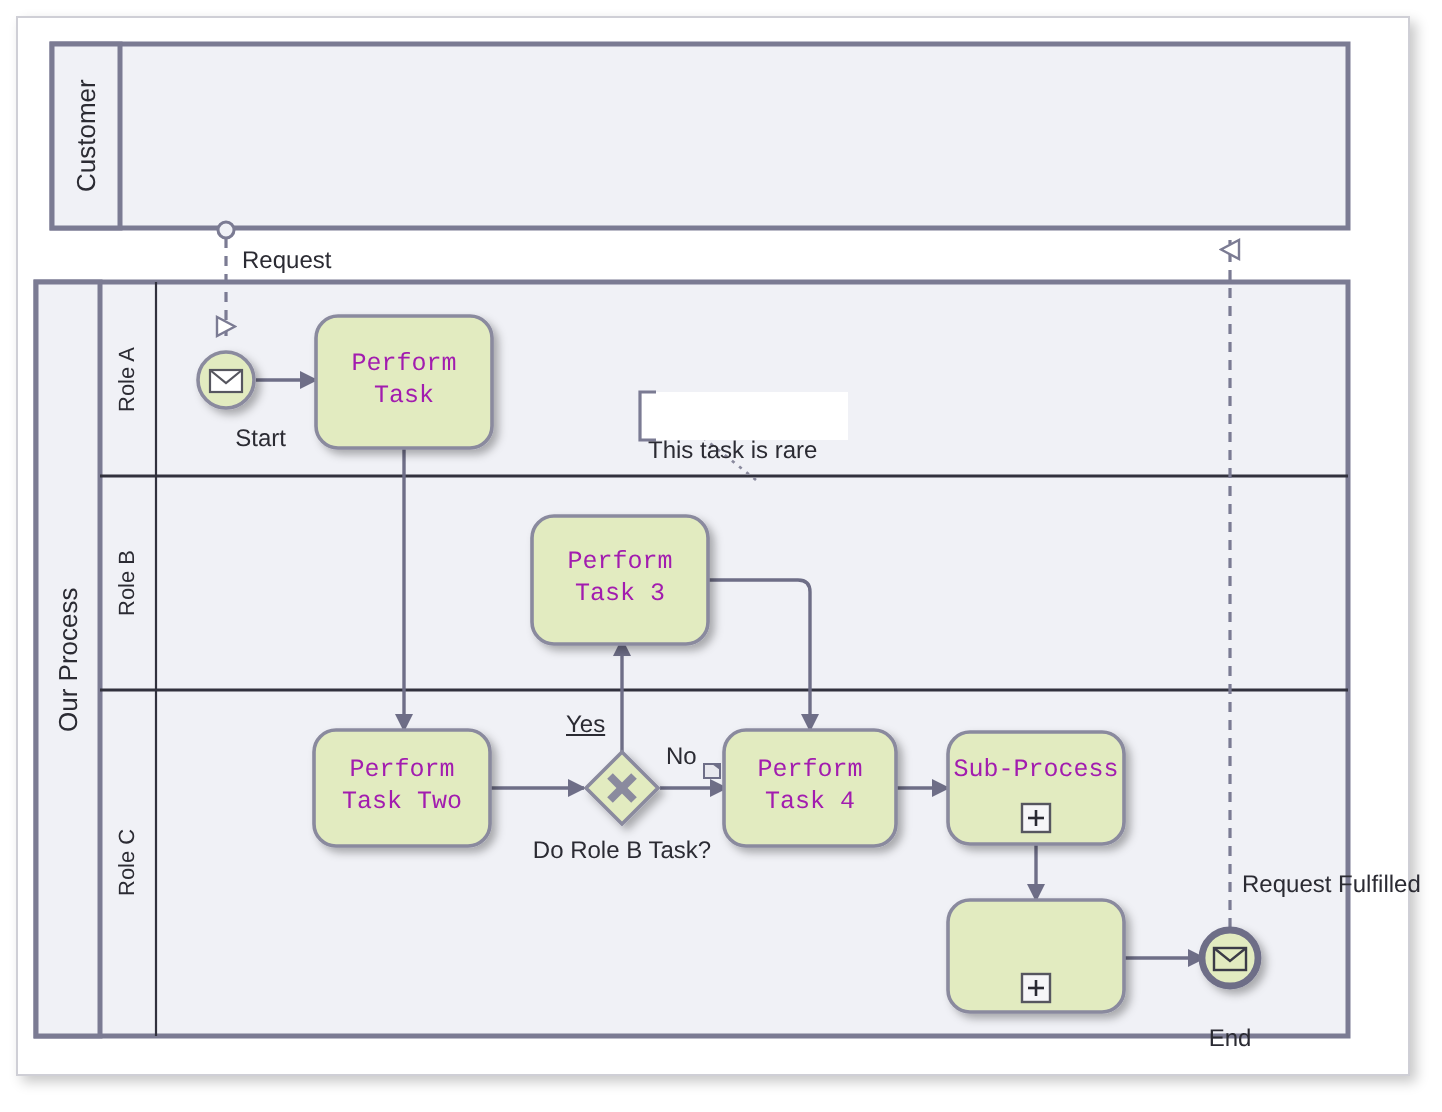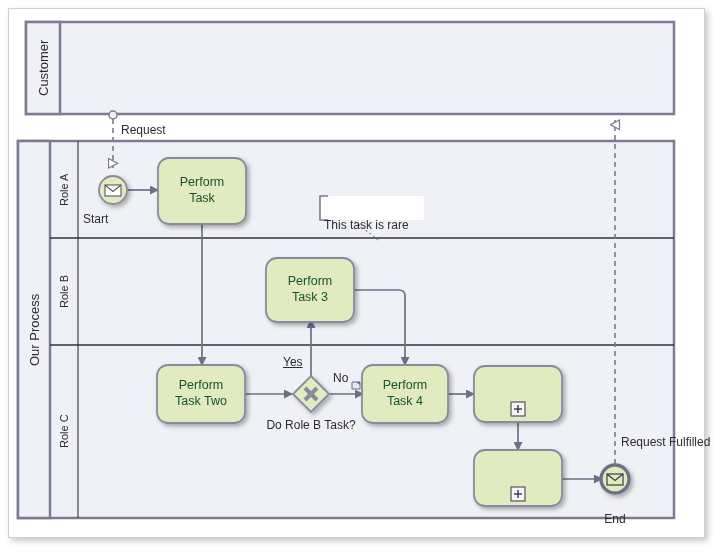--- a/index.html
+++ b/index.html
@@ -45,21 +45,22 @@
     text-align: center;
     display: flex;
     align-items: center;
     justify-content: center;
   }
   .task-label {
     display: flex;
     align-items: center;
     justify-content: center;
     line-height: 1.25;
-    color: #14532d;
+    color: #a21caf;
+    font-family: Liberation Mono, monospace;
   }
 </style>
 </head>
 <body>
 
 <div id="canvas">
   <div id="paper"></div>
 
   <svg id="diagram" xmlns="http://www.w3.org/2000/svg" viewBox="0 0 721 556">
     <defs>
@@ -212,23 +213,26 @@
   <div class="lbl task-label" style="left:157px; top:365px; width:88px; height:58px; font-size:12.5px; flex-direction:column;">
     <span>Perform</span>
     <span>Task Two</span>
   </div>
 
   <div class="lbl task-label" style="left:362px; top:365px; width:86px; height:58px; font-size:12.5px; flex-direction:column;">
     <span>Perform</span>
     <span>Task 4</span>
   </div>
 
-
-
-  <div class="lbl" style="left:83px; top:212px; width:60px; text-align:left; font-size:12px;">Start</div>
+  <div class="lbl task-label" style="left:474px; top:366px; width:88px; height:40px; font-size:12.5px;">
+    <span>Sub-Process</span>
+  </div>
+
+
+  <div class="lbl" style="left:83px; top:212px; width:60px; text-align:right; font-size:12px;">Start</div>
 
   <div class="lbl" style="left:585px; top:500px; width:60px; text-align:center; font-size:12px;margin-top:12px;">End</div>
 
   <div class="lbl" style="left:251px; top:418px; width:120px; text-align:center; font-size:12px;">Do Role B Task?</div>
 
   <div class="lbl" style="left:283px; top:355px; font-size:12px;text-decoration:underline;">Yes</div>
 
   <div class="lbl" style="left:333px; top:371px; font-size:12px;">No</div>
 
   <div class="lbl" style="left:121px; top:123px; font-size:12px;">Request</div>

